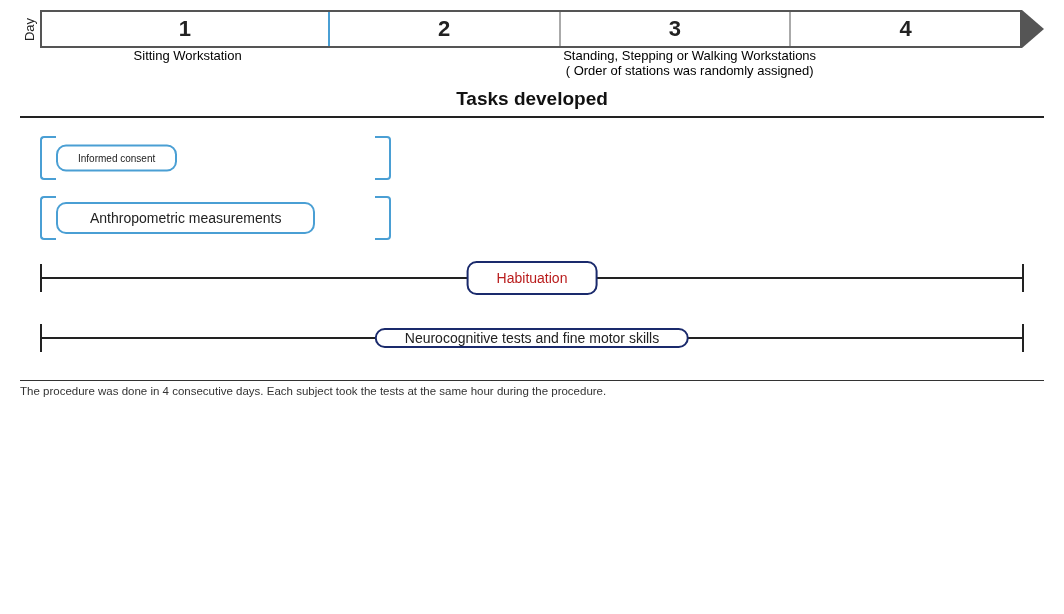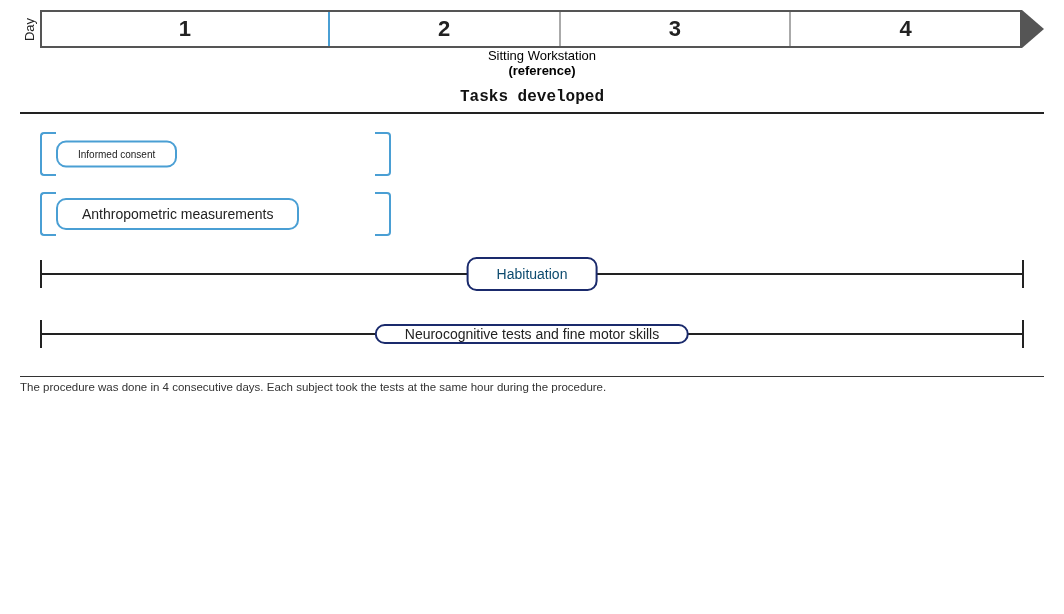--- a/index.html
+++ b/index.html
@@ -58,25 +58,24 @@
       border-bottom: 19px solid transparent;
       border-left: 22px solid #555;
       flex-shrink: 0;
     }
 
     .bold { font-weight: bold; }
 
     
     .tasks-title {
       text-align: center;
-      font-size: 16px;
+      font-size: 19px;
       font-weight: bold;
       margin: 10px 0 6px 0;
       color: #111;
-      font-family: Liberation Mono, monospace;
     }
 
     .tasks-divider {
       border: none;
       border-top: 2px solid #222;
       margin-bottom: 14px;
     }
 
     
     .task-row {
@@ -132,21 +131,24 @@
           </div>
         </div>
 
         <div class="arrow-head"></div>
       </div>
     </div>
 
     <div style="display:flex; margin-left:20px; ">
       <div style="flex:2.5; text-align:center; font-size:13px;">
         <div>Sitting Workstation</div>
-        <div class="bold">(reference)</div>
+      </div>
+      <div style="flex:6; text-align:center; font-size:13px;">
+        <div>Standing, Stepping or Walking Workstations</div>
+        <div>( Order of stations was randomly assigned)</div>
       </div>
     </div>
   </div>
 
   <div class="tasks-title">Tasks developed</div>
   <hr class="tasks-divider">
 
   <div class="task-row" style="height:52px; margin-bottom:8px;">
 
     <div style="position:absolute; left:20px; top:50%; transform:translateY(-50%); height:44px; width:16px;
@@ -159,39 +161,39 @@
     </div>
 
     <div style="position:absolute; left:355px; top:50%; transform:translateY(-50%); height:44px; width:16px;
                 border-top:2.5px solid #4a9fd4; border-bottom:2.5px solid #4a9fd4; border-right:2.5px solid #4a9fd4; border-radius:0 4px 4px 0;"></div>
   </div>
 
   <div class="task-row" style="height:52px; margin-bottom:8px;">
     <div style="position:absolute; left:20px; top:50%; transform:translateY(-50%); height:44px; width:16px;
                 border-top:2.5px solid #4a9fd4; border-bottom:2.5px solid #4a9fd4; border-left:2.5px solid #4a9fd4; border-radius:4px 0 0 4px;"></div>
     <div style="position:absolute; left:36px; top:50%; transform:translateY(-50%);
-                border:2.5px solid #4a9fd4; border-radius:10px; padding:6px 24px;
+                border:2.5px solid #4a9fd4; border-radius:10px; padding:6px 32px;
                 background:#fff; font-size:14px; color:#222; white-space:nowrap;">
       <span>Anthropometric measurements</span>
     </div>
     <div style="position:absolute; left:355px; top:50%; transform:translateY(-50%); height:44px; width:16px;
                 border-top:2.5px solid #4a9fd4; border-bottom:2.5px solid #4a9fd4; border-right:2.5px solid #4a9fd4; border-radius:0 4px 4px 0;"></div>
   </div>
 
   <div class="task-row" style="height:52px; margin-bottom:6px; position:relative;">
 
     <div style="position:absolute; left:20px; right:20px; top:50%; height:2px; background:#222; transform:translateY(-50%);"></div>
 
     <div style="position:absolute; left:20px; top:50%; transform:translateY(-50%); width:2px; height:28px; background:#222;"></div>
 
     <div style="position:absolute; right:20px; top:50%; transform:translateY(-50%); width:2px; height:28px; background:#222;"></div>
 
     <div style="position:absolute; left:50%; top:50%; transform:translate(-50%,-50%);
                 border:2.5px solid #1a2a6c; border-radius:10px; padding:7px 28px;
-                background:#fff; font-size:14px; color:#0c4a6e; white-space:nowrap; z-index:2;">
+                background:#fff; font-size:14px; color:#b91c1c; white-space:nowrap; z-index:2;">
       <span>Habituation</span>
     </div>
   </div>
 
   <div class="task-row" style="height:56px; margin-bottom:6px; position:relative;">
 
     <div style="position:absolute; left:20px; right:20px; top:50%; height:2px; background:#222; transform:translateY(-50%);"></div>
 
     <div style="position:absolute; left:20px; top:50%; transform:translateY(-50%); width:2px; height:28px; background:#222;"></div>
 

